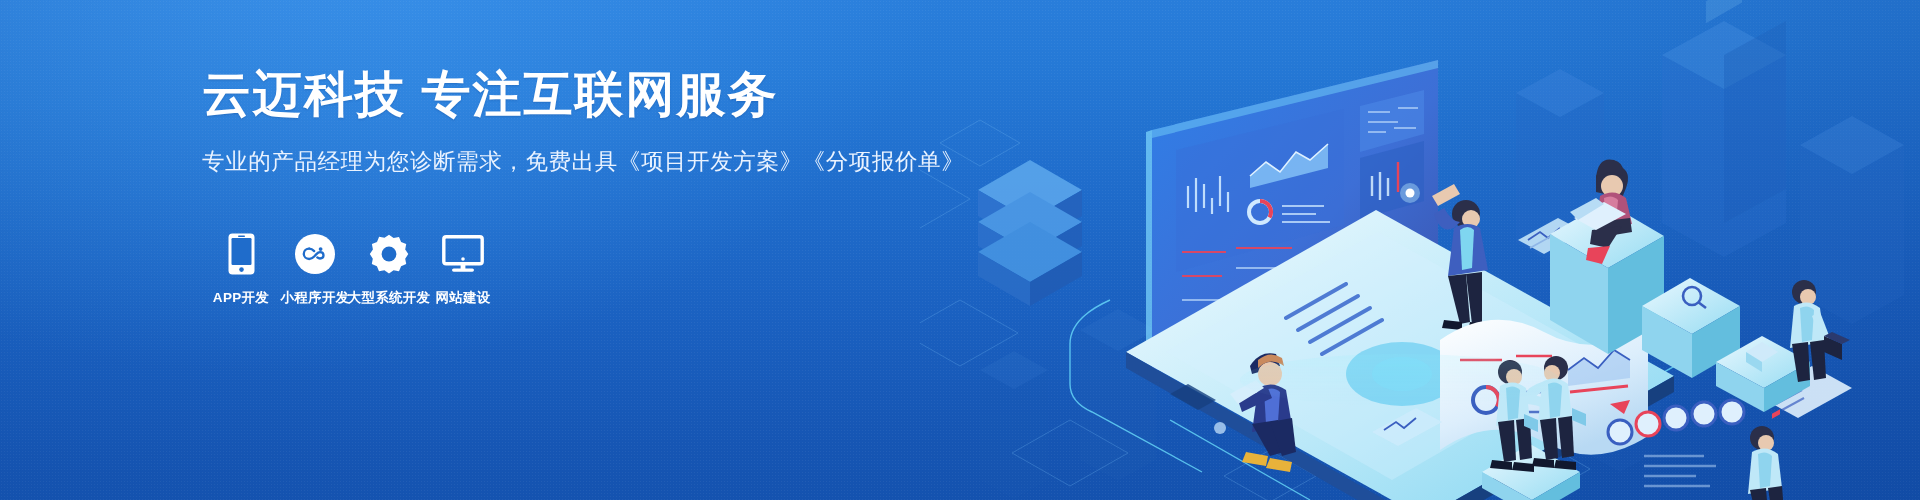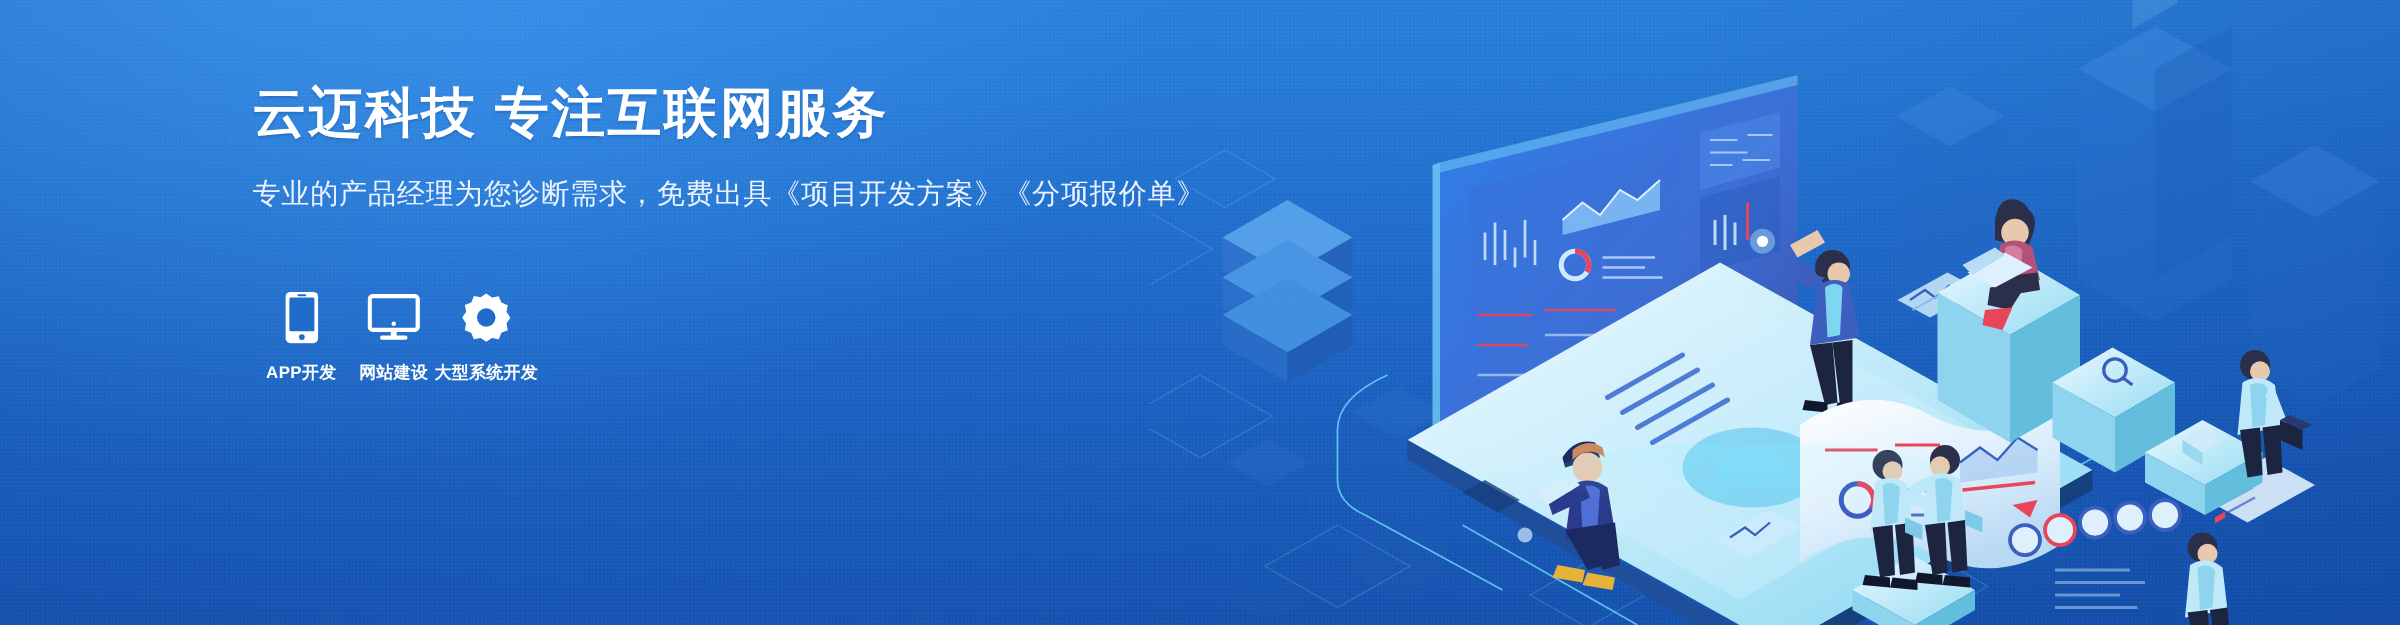--- a/index.html
+++ b/index.html
@@ -34,21 +34,21 @@
   }
 
   
   #copy{
     position:absolute;
     left:202px; top:66px;
     width:900px;
     z-index:6;
   }
   #headline{
-    font-size:43px;
+    font-size:49px;
     line-height:1.18;
     font-weight:700;
     color:#ffffff;
     letter-spacing:2px;
     white-space:nowrap;
     text-shadow:0 1px 2px rgba(8,45,110,.22);
   }
   #subcopy{ margin-top:21px; }
   .subline{
     font-size:22.5px;
@@ -470,38 +470,49 @@
         <svg width="27" height="42" viewBox="0 0 27 42">
           <rect x="0.5" y="0.5" width="26" height="41" rx="4" ry="4" fill="#fff"></rect>
           <rect x="3.5" y="5" width="20" height="27" rx="1.2" fill="#1f6ccb"></rect>
           <rect x="10" y="2.4" width="7" height="1.5" rx="0.75" fill="#1f6ccb"></rect>
           <circle cx="13.5" cy="36.6" r="2.3" fill="#1f6ccb"></circle>
         </svg>
       </span>
       <span class="svc-label">APP开发</span>
     </div>
 
-
+    <div class="service">
+      <span class="svc-icon">
+        <svg width="40" height="40" viewBox="0 0 40 40">
+          <circle cx="20" cy="20" r="20" fill="#fff"></circle>
+          <path d="M14.2 14.6c-3.0 0-5.4 2.3-5.4 5.2s2.4 5.2 5.4 5.2c2.0 0 3.6-1.0 5.0-2.5l2.2-2.4c1.2-1.3 2.3-2.0 3.6-2.0 2.0 0 3.5 1.4 3.5 3.2s-1.5 3.2-3.5 3.2c-1.0 0-1.9-.4-2.7-1.1" fill="none" stroke="#1f6ccb" stroke-width="2.3" stroke-linecap="round"></path>
+          <path d="M14.2 14.6c2.0 0 3.6 1.0 5.0 2.5" fill="none" stroke="#1f6ccb" stroke-width="2.3" stroke-linecap="round"></path>
+          <circle cx="25.6" cy="15.1" r="1.9" fill="#1f6ccb"></circle>
+        </svg>
+      </span>
+      <span class="svc-label">小程序开发</span>
+    </div>
+
+
+    <div class="service">
+      <span class="svc-icon">
+        <svg width="40" height="40" viewBox="0 0 40 40">
+          <path d="M20 0.8l4.6 3.1 5.4-1.0 2.1 5.1 5.1 2.1-1.0 5.4 3.1 4.6-3.1 4.6 1.0 5.4-5.1 2.1-2.1 5.1-5.4-1.0-4.6 3.1-4.6-3.1-5.4 1.0-2.1-5.1-5.1-2.1 1.0-5.4L0.8 20l3.1-4.6-1.0-5.4 5.1-2.1 2.1-5.1 5.4 1.0z" fill="#fff"></path>
+          <circle cx="20" cy="20" r="7.4" fill="#1f6ccb"></circle>
+        </svg>
+      </span>
+      <span class="svc-label">大型系统开发</span>
+    </div>
 
     <div class="service">
       <span class="svc-icon">
         <svg width="42" height="38" viewBox="0 0 42 38">
           <rect x="1.8" y="1.8" width="38.4" height="27" rx="2.4" fill="none" stroke="#fff" stroke-width="3.4"></rect>
           <circle cx="21" cy="24" r="1.8" fill="#fff"></circle>
           <rect x="18.6" y="29.4" width="4.8" height="4.6" fill="#fff"></rect>
           <rect x="10" y="33.4" width="22" height="3.4" rx="1.7" fill="#fff"></rect>
         </svg>
       </span>
       <span class="svc-label">网站建设</span>
     </div>
 
-    <div class="service">
-      <span class="svc-icon">
-        <svg width="40" height="40" viewBox="0 0 40 40">
-          <path d="M20 0.8l4.6 3.1 5.4-1.0 2.1 5.1 5.1 2.1-1.0 5.4 3.1 4.6-3.1 4.6 1.0 5.4-5.1 2.1-2.1 5.1-5.4-1.0-4.6 3.1-4.6-3.1-5.4 1.0-2.1-5.1-5.1-2.1 1.0-5.4L0.8 20l3.1-4.6-1.0-5.4 5.1-2.1 2.1-5.1 5.4 1.0z" fill="#fff"></path>
-          <circle cx="20" cy="20" r="7.4" fill="#1f6ccb"></circle>
-        </svg>
-      </span>
-      <span class="svc-label">大型系统开发</span>
-    </div>
-
   </div>
 </div>
 
 </body></html>

